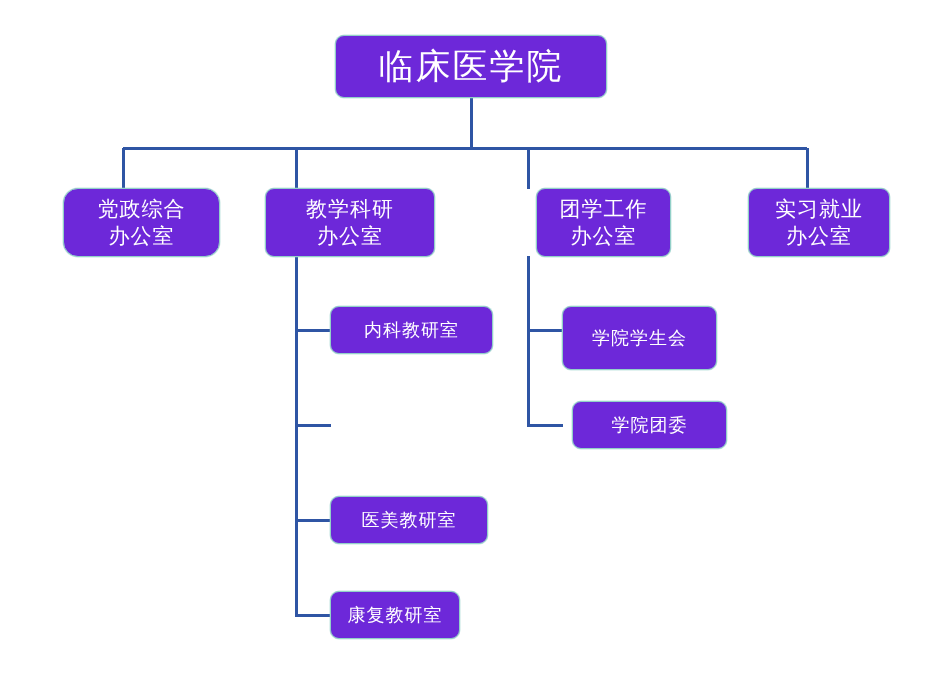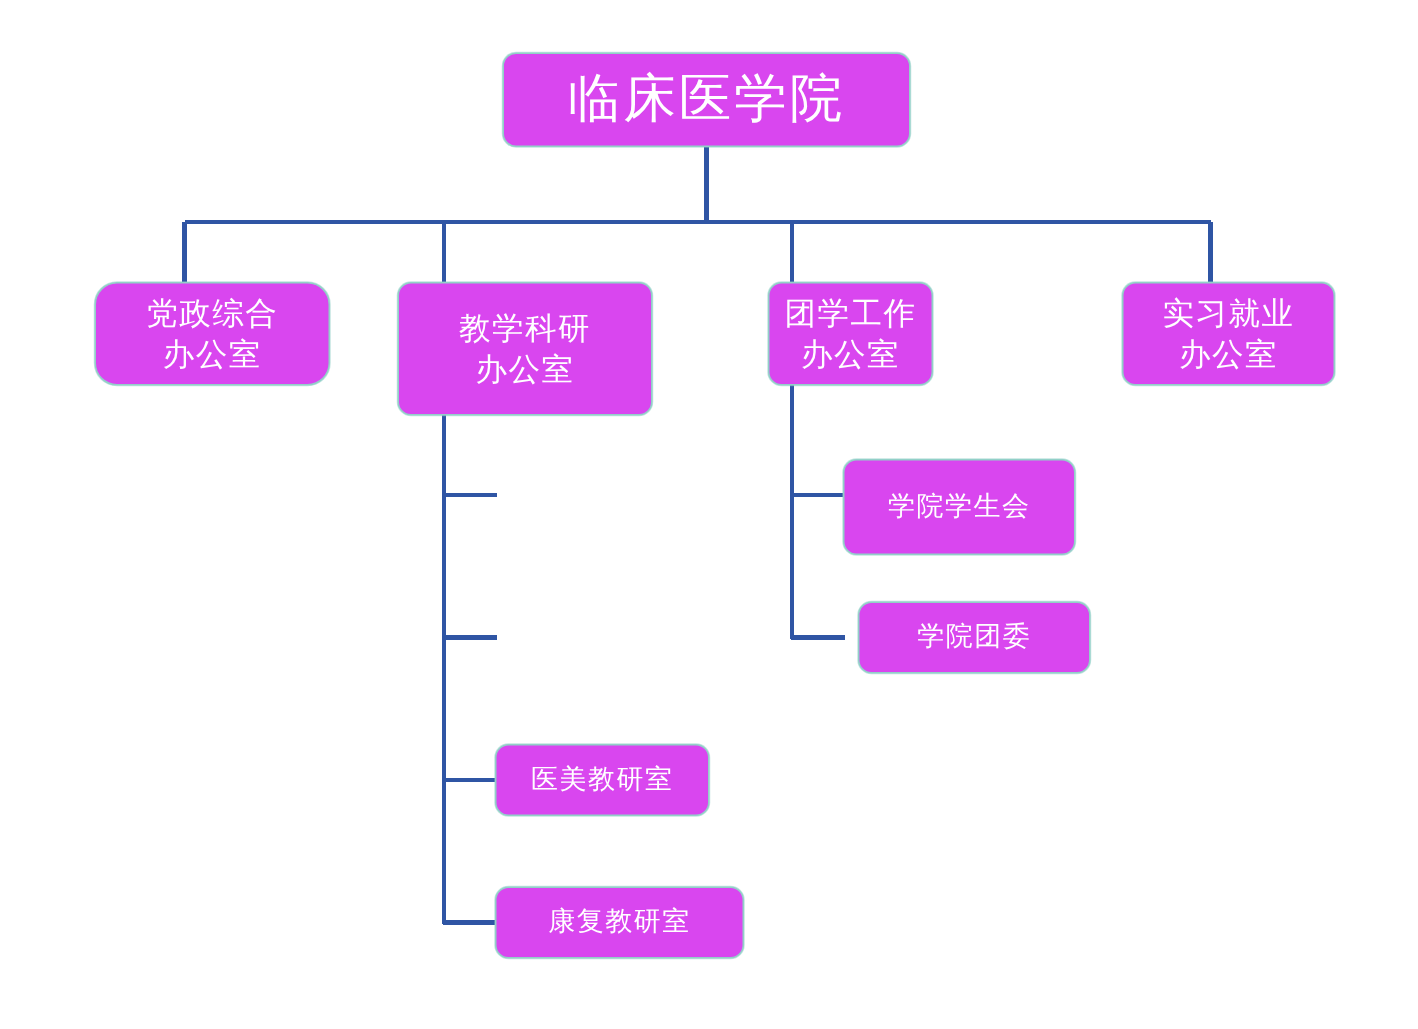--- a/index.html
+++ b/index.html
@@ -21,21 +21,21 @@
     position: absolute;
     left: 0;
     top: 0;
     width: 945px;
     height: 686px;
     pointer-events: none;
   }
   .node {
     position: absolute;
     box-sizing: border-box;
-    background: #d946ef;
+    background: #6d28d9;
     border: 1px solid #92D0C8;
     border-radius: 9px;
     color: #FFFFFF;
     display: flex;
     align-items: center;
     justify-content: center;
     text-align: center;
     line-height: 1.28;
     letter-spacing: 0.5px;
     white-space: pre-line;
@@ -78,32 +78,33 @@
       <line x1="527" y1="330" x2="563" y2="330"></line>
       <line x1="527" y1="425" x2="563" y2="425"></line>
     </g>
   </svg>
 
   <div class="node node-root" style="left:335px; top:35px; width:272px; height:63px;">临床医学院</div>
 
   <div class="node node-l2" style="left:63px; top:188px; width:157px; height:69px;border-radius:15px;">党政综合
 办公室</div>
 
-  <div class="node node-l2" style="left:265px; top:188px; width:170px; height:89px;">教学科研
+  <div class="node node-l2" style="left:265px; top:188px; width:170px; height:69px;">教学科研
 办公室</div>
 
-  <div class="node node-l2" style="left:512px; top:188px; width:110px; height:69px;">团学工作
+  <div class="node node-l2" style="left:536px; top:188px; width:135px; height:69px;">团学工作
 办公室</div>
 
   <div class="node node-l2" style="left:748px; top:188px; width:142px; height:69px;">实习就业
 办公室</div>
 
+  <div class="node node-l3" style="left:330px; top:306px; width:163px; height:48px;">内科教研室</div>
 
 
-  <div class="node node-l3" style="left:330px; top:496px; width:143px; height:48px;">医美教研室</div>
+  <div class="node node-l3" style="left:330px; top:496px; width:158px; height:48px;">医美教研室</div>
 
-  <div class="node node-l3" style="left:330px; top:591px; width:166px; height:48px;">康复教研室</div>
+  <div class="node node-l3" style="left:330px; top:591px; width:130px; height:48px;">康复教研室</div>
 
   <div class="node node-l3" style="left:562px; top:306px; width:155px; height:64px;">学院学生会</div>
 
   <div class="node node-l3" style="left:572px; top:401px; width:155px; height:48px;">学院团委</div>
 
 </div>
 
 </body></html>

